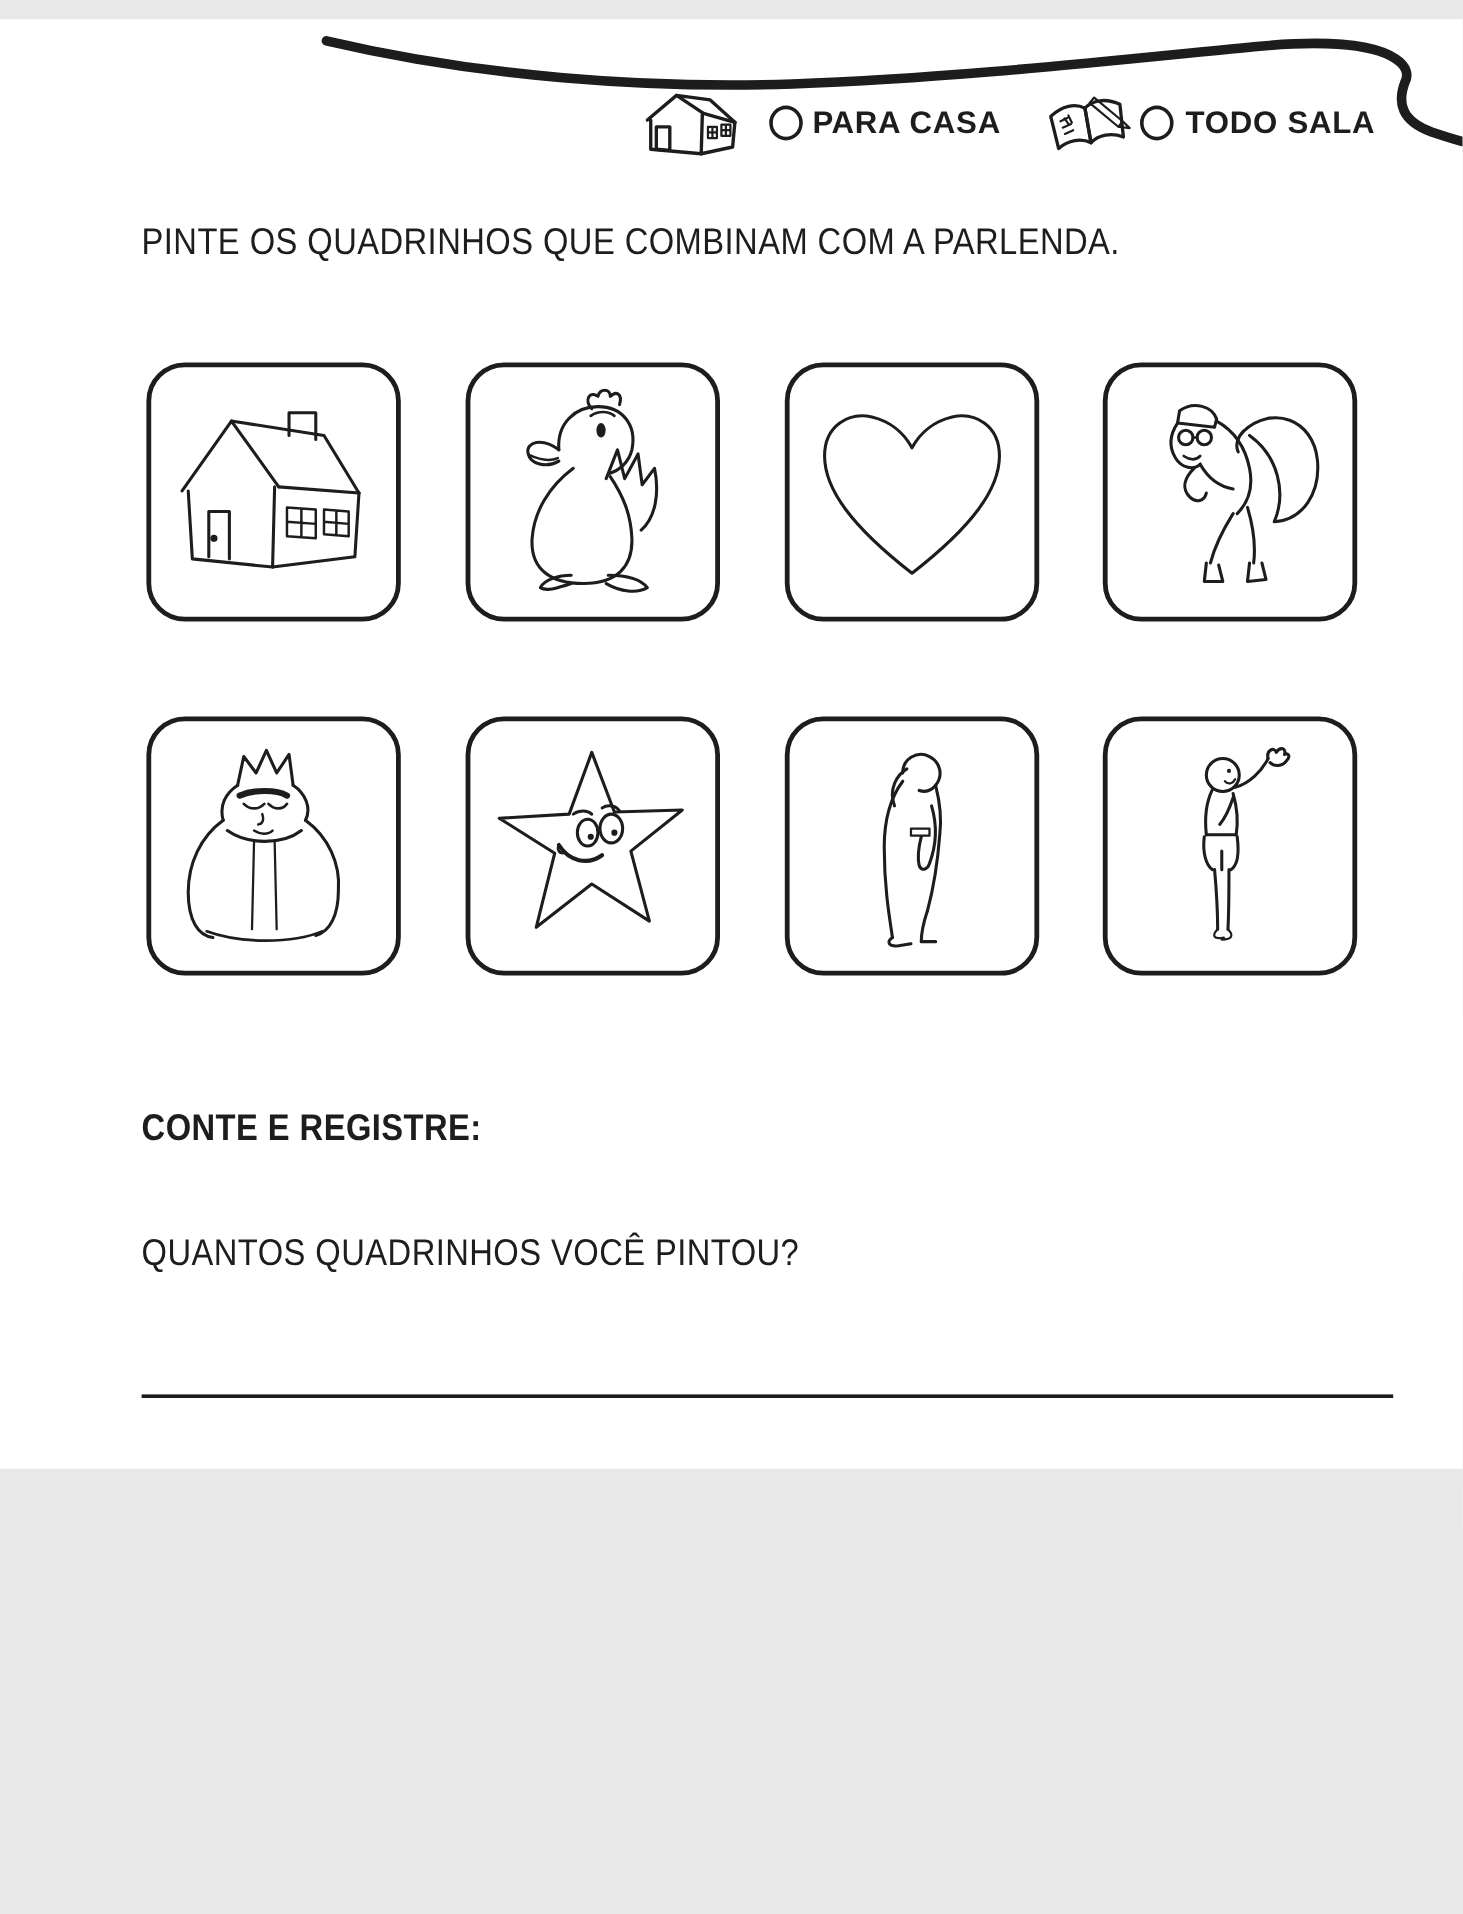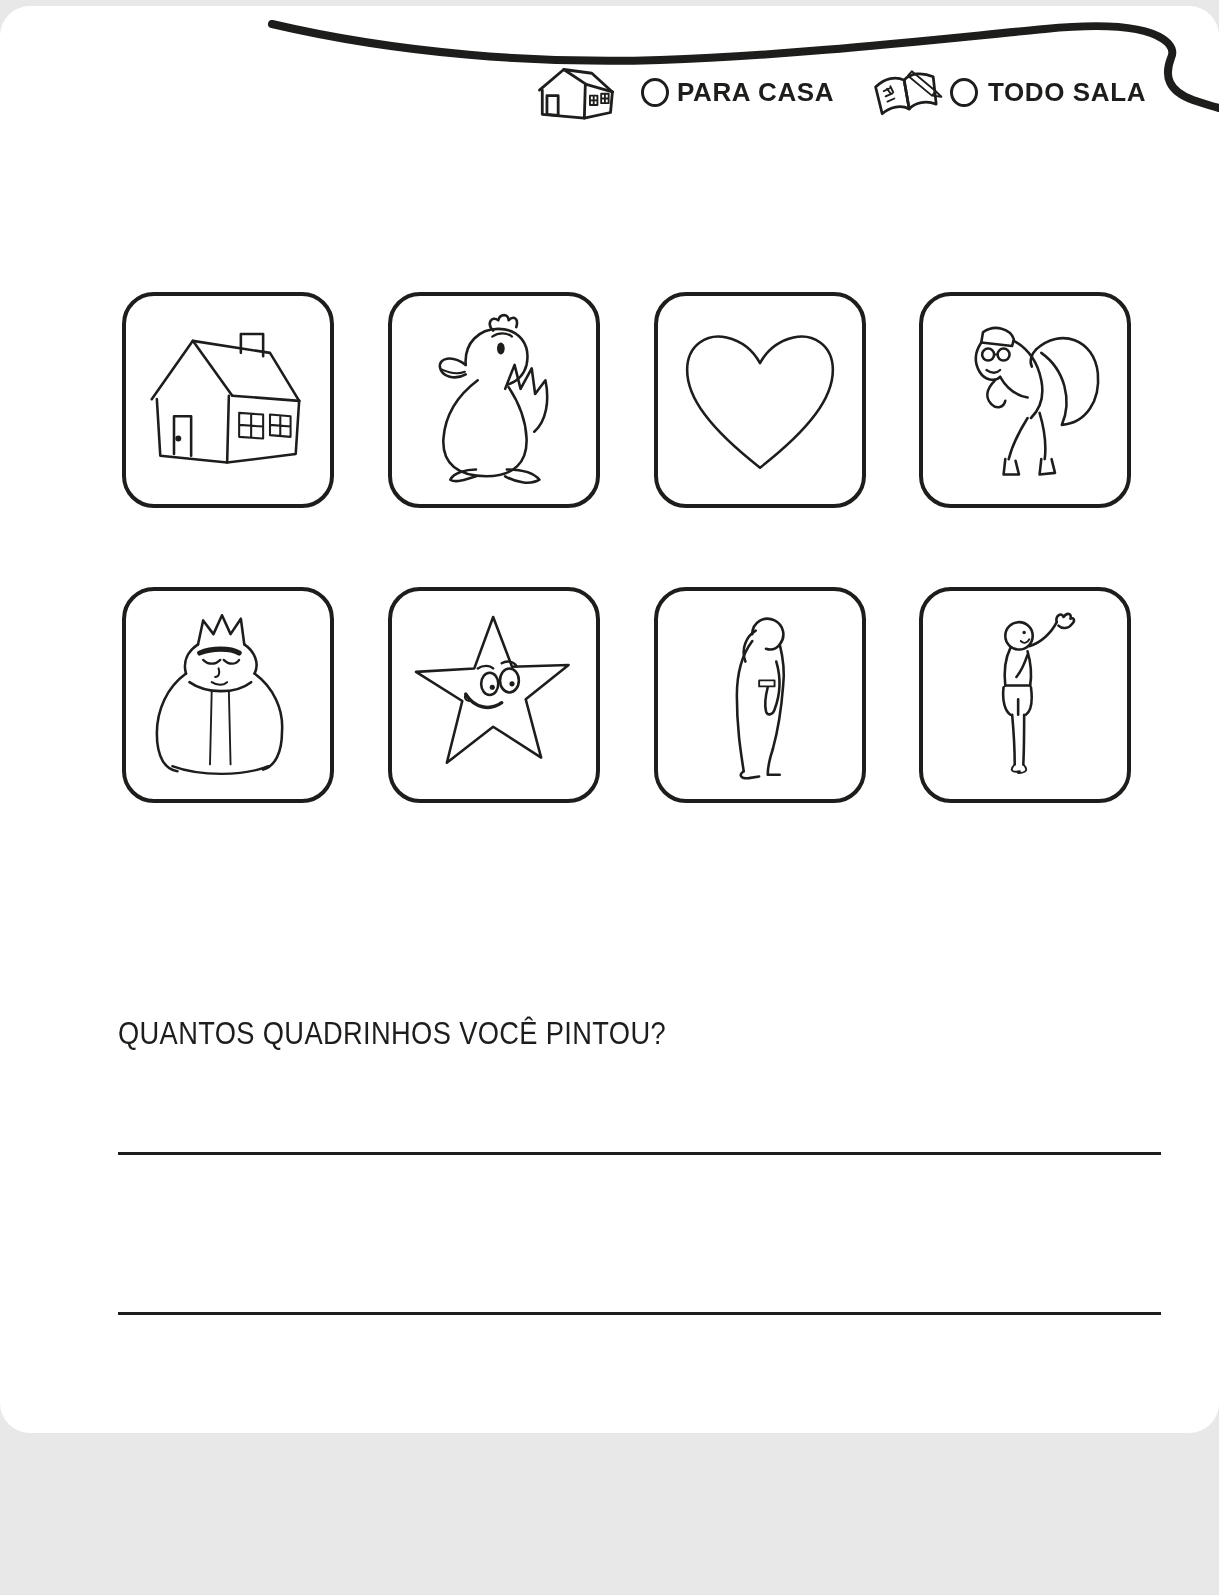--- a/index.html
+++ b/index.html
@@ -1,19 +1,19 @@
 <!DOCTYPE html>
 <html><head>
 <meta charset="utf-8">
 <style>
   html,body{margin:0;padding:0;background:#e8e8e8;}
   .page{
-    position:relative;width:1219px;height:1427px;margin:6px auto;
+    position:relative;width:1219px;height:1208px;margin:16px auto;
     background:#ffffff;overflow:hidden;
-    font-family:"Liberation Sans",sans-serif;color:#1d1d1b;border-radius:30px;
+    font-family:"Liberation Sans",sans-serif;color:#1d1d1b;
   }
   .abs{position:absolute;}
   .cond{display:inline-block;transform:scaleX(0.88);transform-origin:0 50%;white-space:nowrap;}
   .instruction{font-size:31px;letter-spacing:0.4px;}
   .qtext{font-size:31px;letter-spacing:0.4px;}
   .qbold{font-weight:bold;}
   .section-title{font-size:31px;font-weight:bold;letter-spacing:0.4px;}
   .hlabel{font-size:26px;font-weight:bold;letter-spacing:0.6px;}
   .circle{
     position:absolute;width:28px;height:29px;border:3.5px solid #1d1d1b;
@@ -60,20 +60,23 @@
       <path d="M46,24 C54,18 66,18 78,26 L76,56 C66,50 54,50 46,56"></path>
       <path d="M46,24 L46,56"></path>
       <path d="M22,32 l7,-2 M23,38 l8,-2 M24,44 l8,-2" stroke-width="2"></path>
       <path d="M26,30 l3,6 M30,28 l2,7" stroke-width="2"></path>
       <path d="M56,16 L78,42 L73,46 L51,20 Z M78,42 L83,49 L73,46" stroke-width="2"></path>
     </g>
   </svg>
   <div class="circle" style="left:950px;top:72px"></div>
   <div class="abs hlabel" style="left:988px;top:71px">TODO SALA</div>
 
+  <div class="abs instruction" style="left:118px;top:168px">
+    <span class="cond">PINTE OS QUADRINHOS QUE COMBINAM COM A PARLENDA.</span>
+  </div>
 
   <div class="card" style="left:122px;top:286px">
     <svg class="draw" width="180" height="184" viewBox="0 0 210 210" stroke-width="3">
       <path d="M16,104 L64,36 L110,100"></path>
       <path d="M64,36 L154,50 L188,106"></path>
       <path d="M110,100 L188,106"></path>
       <path d="M22,104 L26,170 L104,178 L106,100"></path>
       <path d="M104,178 L184,168 L188,106"></path>
       <path d="M120,50 L120,28 L146,28 L146,54"></path>
       <path d="M42,124 L42,168 M62,124 L62,170 M42,124 L62,124"></path>
@@ -173,20 +176,23 @@
       <path d="M142,20 C140,12 148,8 150,14 C154,8 160,10 158,16 C162,14 164,18 160,22 C156,28 148,28 144,24"></path>
       <path d="M88,50 C82,62 80,76 82,94"></path>
       <path d="M108,54 C112,68 113,82 111,94"></path>
       <path d="M108,58 C104,70 100,78 95,84"></path>
       <path d="M82,94 L111,94 M80,96 C78,112 82,124 88,128 M112,96 C114,112 112,124 106,128 M97,128 L97,110"></path>
       <path d="M90,128 C92,150 93,168 93,186 M104,128 C104,150 104,168 103,186"></path>
       <path d="M93,186 C87,192 89,196 99,194 M103,186 C109,192 107,196 97,196" stroke-width="2.2"></path>
     </svg>
   </div>
 
+  <div class="abs section-title" style="left:118px;top:906px">
+    <span class="cond">CONTE E REGISTRE:</span>
+  </div>
 
   <div class="abs qtext" style="left:118px;top:1010px">
     <span class="cond">QUANTOS QUADRINHOS VOCÊ PINTOU?</span>
   </div>
   <div class="ansline" style="top:1146px"></div>
 
   <div class="ansline" style="top:1306px"></div>
 
   <div class="ansline" style="top:1462px"></div>
 

